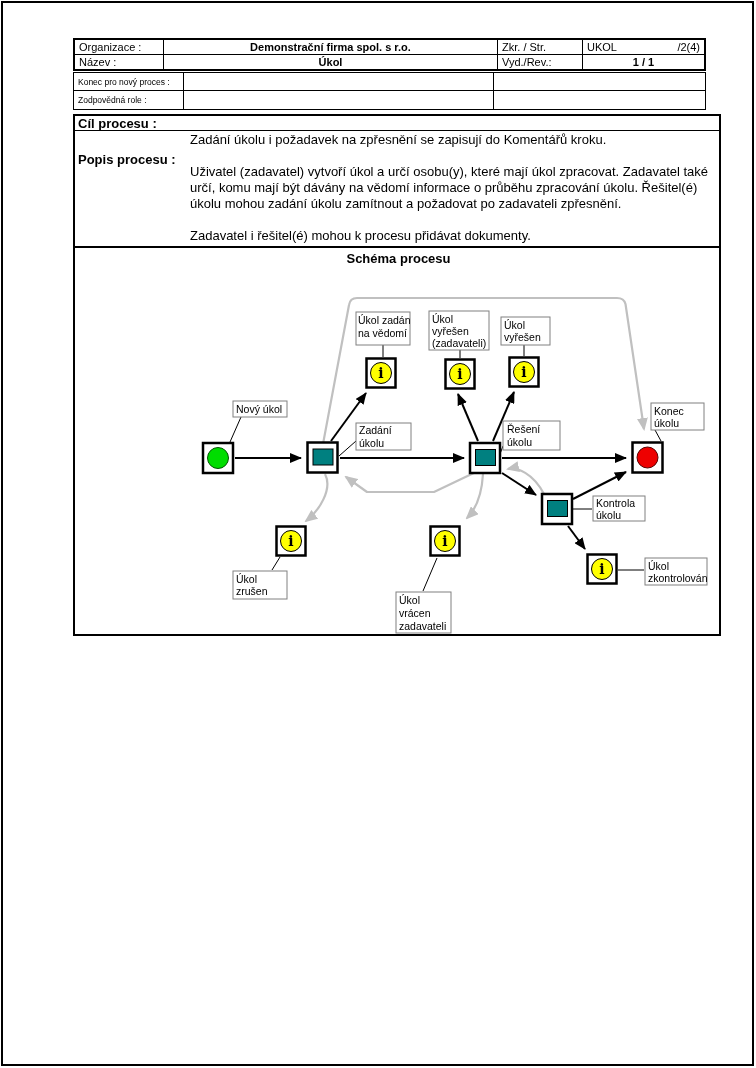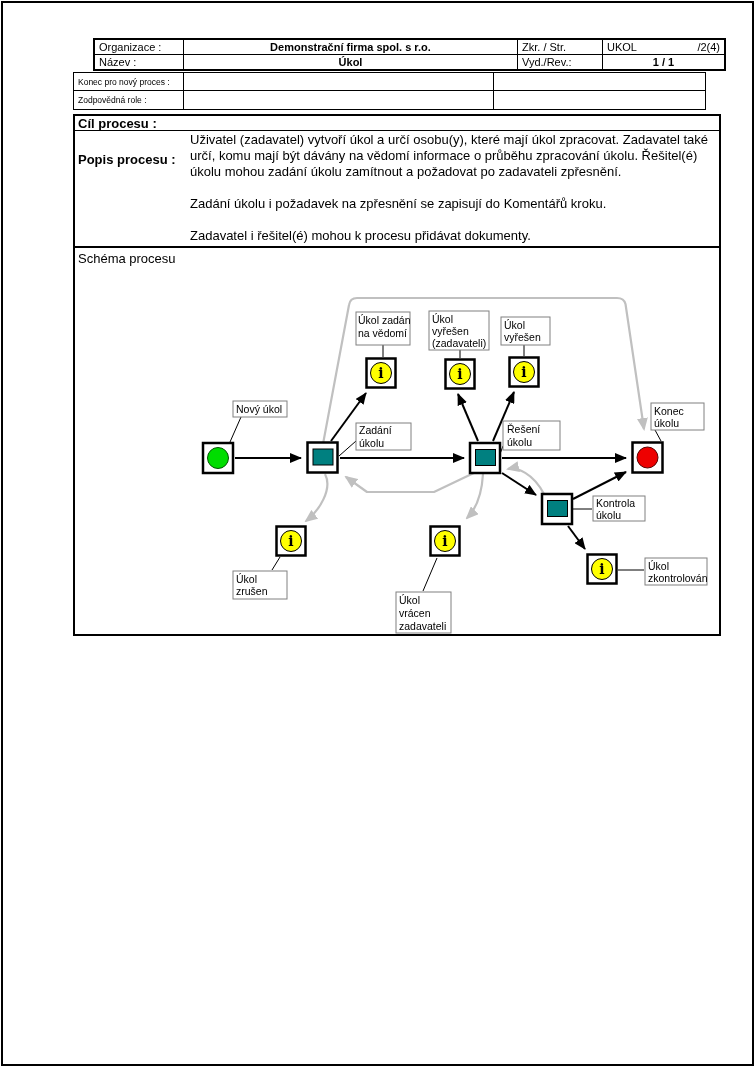--- a/index.html
+++ b/index.html
@@ -9,21 +9,20 @@
   }
   * { box-sizing:border-box; }
   .page-frame { position:absolute; left:1px; top:1px; width:753px; height:1065px; border:2px solid #000; }
 
   
   .tblA {
     position:absolute; left:73px; top:38px; width:633px; height:33px;
     border:2px solid #000; display:grid;
     grid-template-columns:89px 334px 85px auto; grid-template-rows:1fr 1fr;
     font-size:11px;
-    margin-left:20px;
   }
   .tblA > div { display:flex; align-items:center; overflow:hidden; }
   .bR { border-right:1.5px solid #000; }
   .bB { border-bottom:1.5px solid #000; }
   .lbl { padding-left:4px; }
   .bold { font-weight:bold; }
   .center { justify-content:center; }
   .zkrcell { padding:0 4px; justify-content:space-between;gap:48px; }
 
   .tblB {
@@ -41,21 +40,21 @@
   }
   .rowCil { display:grid; grid-template-columns:110px auto; height:15px; border-bottom:1.5px solid #000; }
   .rowCil > div { display:flex; align-items:center; }
   .rowPopis { display:grid; grid-template-columns:110px auto; height:117px; border-bottom:2px solid #000; }
   .cellLabel { font-weight:bold; padding-left:3px; }
   .cellValue { padding-left:5px; }
   .rowPopis .cellLabel { padding-top:1px;margin-top:20px; }
   .popisText { padding:1px 8px 0 5px; line-height:16px; }
   .popisText .para + .para { margin-top:16px; }
   .rowSchema { height:386px; }
-  .schemaLabel { font-weight:normal; padding:3px 0 0 3px; }
+  .schemaLabel { font-weight:bold; padding:3px 0 0 3px;text-align:center; }
 
   
   svg text { font-family:"Liberation Sans", sans-serif; font-size:10.5px; fill:#000; }
   svg text.iGlyph { font-family:"DejaVu Serif", serif; font-size:14px; font-weight:bold; }
 </style>
 </head>
 <body>
 
 <div class="page-frame"></div>
 
@@ -82,22 +81,22 @@
   <div></div>
 </div>
 
 <div class="tblC">
   <div class="rowCil">
     <div class="cellLabel">Cíl procesu :</div>
   </div>
   <div class="rowPopis">
     <div class="cellLabel">Popis procesu :</div>
     <div class="popisText">
+      <div class="para">Zadání úkolu i požadavek na zpřesnění se zapisují do Komentářů kroku.</div>
       <div class="para">Uživatel (zadavatel) vytvoří úkol a určí osobu(y), které mají úkol zpracovat. Zadavatel také určí, komu mají být dávány na vědomí informace o průběhu zpracování úkolu. Řešitel(é) úkolu mohou zadání úkolu zamítnout a požadovat po zadavateli zpřesnění.</div>
-      <div class="para">Zadání úkolu i požadavek na zpřesnění se zapisují do Komentářů kroku.</div>
       <div class="para">Zadavatel i řešitel(é) mohou k procesu přidávat dokumenty.</div>
     </div>
   </div>
   <div class="rowSchema">
     <div class="schemaLabel">Schéma procesu</div>
   </div>
 </div>
 
 <svg style="position:absolute; left:74px; top:246px;" width="646" height="389" viewBox="74 246 646 389">
   <defs>

